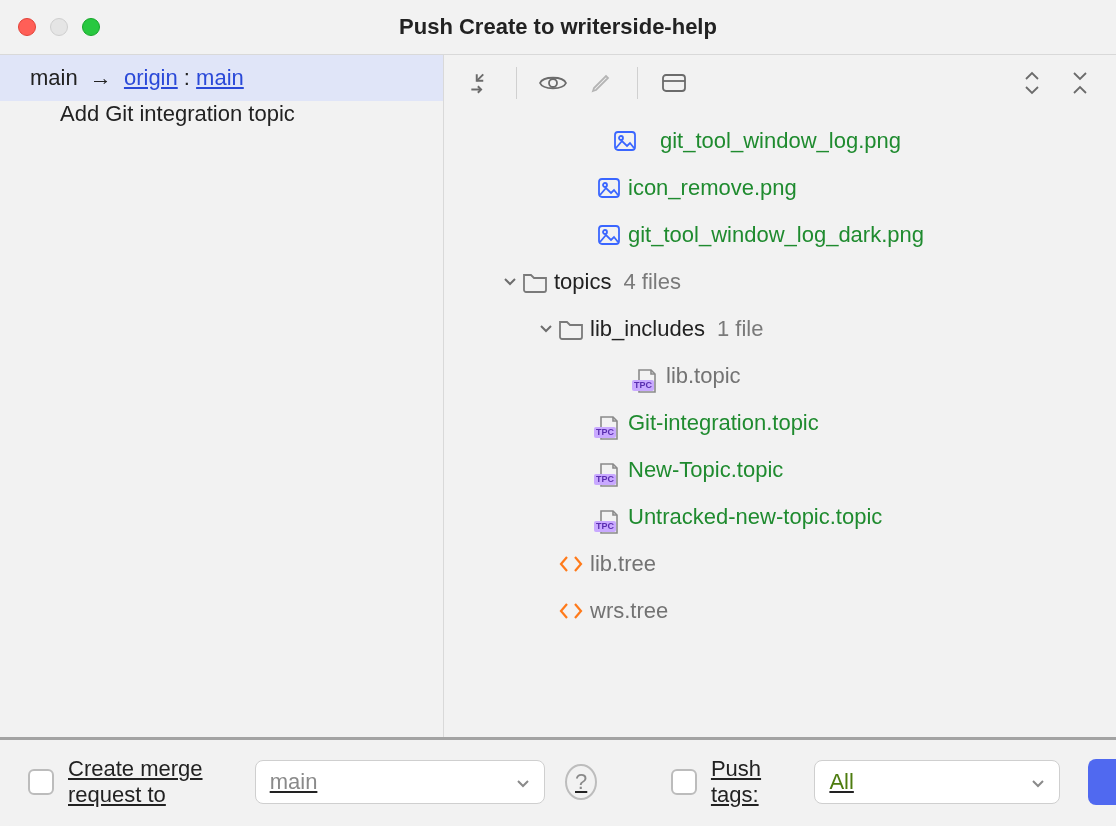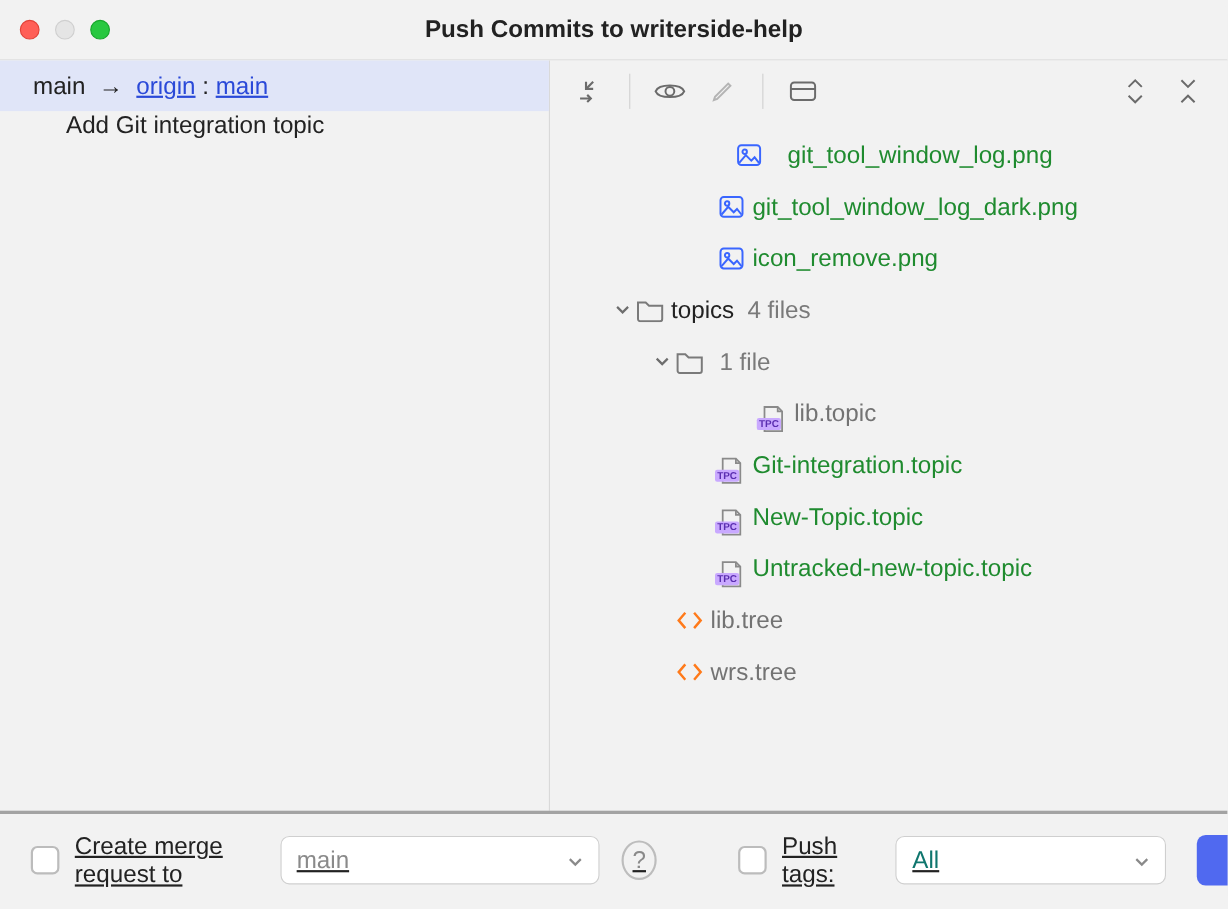--- a/index.html
+++ b/index.html
@@ -46,21 +46,21 @@
   }
 
   
   .main {
     flex: 1;
     display: flex;
     border-top: 1px solid #d9d9d9;
     min-height: 0;
   }
   .left-pane {
-    width: 500px;
+    width: 444px;
     background: #f2f2f2;
     border-right: 1px solid #d9d9d9;
     display: flex;
     flex-direction: column;
   }
   .right-pane {
     flex: 1;
     background: #f2f2f2;
     display: flex;
     flex-direction: column;
@@ -166,21 +166,21 @@
     background: #fff;
     display: flex;
     align-items: center;
     padding: 0 14px;
     color: #8a8a8a;
     gap: 10px;
     font-size: 22px;
   }
   .select-box .chev { margin-left: auto; color: #8a8a8a; }
   .mr-select { width: 390px; }
-  .tags-select { width: 280px; color: #0f766e; }
+  .tags-select { width: 280px; color: #4d7c0f; }
 
   .row2 {
     display: flex;
     align-items: center;
     gap: 14px;
   }
   .help-circle {
     width: 36px; height: 36px;
     border: 2px solid #bdbdbd;
     border-radius: 50%;
@@ -237,21 +237,21 @@
 <body>
 
 <div class="window">
 
   <div class="titlebar">
     <div class="traffic-lights">
       <div class="tl red"></div>
       <div class="tl yellow"></div>
       <div class="tl green"></div>
     </div>
-    <div class="title">Push Commits to writerside-help</div>
+    <div class="title">Push Create to writerside-help</div>
   </div>
 
   <div class="main">
 
     <div class="left-pane">
       <div class="branch-row">
         <span>main</span>
         <span class="arrow-sep">→</span>
         <a href="#">origin</a><span> : </span><a href="#">main</a>
       </div>
@@ -317,32 +317,32 @@
           </div>
           <div class="tree-row" style="padding-left: 130px;">
             <span class="chevron"></span>
             <span class="icon-slot">
               <svg width="24" height="24" viewBox="0 0 24 24" fill="none" stroke="#3a66ff" stroke-width="1.8">
                 <rect x="2" y="3" width="20" height="18" rx="3"></rect>
                 <circle cx="8" cy="9" r="2"></circle>
                 <path d="M3 19 l6 -7 l5 5 l3 -3 l4 5"></path>
               </svg>
             </span>
-            <span class="fname added">git_tool_window_log_dark.png</span>
+            <span class="fname added">icon_remove.png</span>
           </div>
           <div class="tree-row" style="padding-left: 130px;">
             <span class="chevron"></span>
             <span class="icon-slot">
               <svg width="24" height="24" viewBox="0 0 24 24" fill="none" stroke="#3a66ff" stroke-width="1.8">
                 <rect x="2" y="3" width="20" height="18" rx="3"></rect>
                 <circle cx="8" cy="9" r="2"></circle>
                 <path d="M3 19 l6 -7 l5 5 l3 -3 l4 5"></path>
               </svg>
             </span>
-            <span class="fname added">icon_remove.png</span>
+            <span class="fname added">git_tool_window_log_dark.png</span>
           </div>
           <div class="tree-row" style="padding-left: 56px;">
             <span class="chevron"><svg width="14" height="10" viewBox="0 0 14 10" fill="none" stroke="#6d6d6d" stroke-width="2">
                 <path d="M2 2 l5 5 l5 -5"></path>
               </svg></span>
             <span class="icon-slot">
               <svg width="26" height="22" viewBox="0 0 26 22" fill="none" stroke="#7a7a7a" stroke-width="1.8">
                 <path d="M2 4 h7 l3 3 h12 v12 a2 2 0 0 1 -2 2 h-18 a2 2 0 0 1 -2 -2 z"></path>
               </svg>
             </span>
@@ -351,20 +351,21 @@
           </div>
           <div class="tree-row" style="padding-left: 92px;">
             <span class="chevron"><svg width="14" height="10" viewBox="0 0 14 10" fill="none" stroke="#6d6d6d" stroke-width="2">
                 <path d="M2 2 l5 5 l5 -5"></path>
               </svg></span>
             <span class="icon-slot">
               <svg width="26" height="22" viewBox="0 0 26 22" fill="none" stroke="#7a7a7a" stroke-width="1.8">
                 <path d="M2 4 h7 l3 3 h12 v12 a2 2 0 0 1 -2 2 h-18 a2 2 0 0 1 -2 -2 z"></path>
               </svg>
             </span>
+            <span class="fname ">lib_includes</span>
             <span class="count">1 file</span>
           </div>
           <div class="tree-row" style="padding-left: 168px;">
             <span class="chevron"></span>
             <span class="icon-slot">
               <span style="position:relative;display:inline-block;width:26px;height:26px;">
           <svg width="22" height="26" viewBox="0 0 22 26" fill="none" stroke="#8a8a8a" stroke-width="1.6">
                   <path d="M3 2 h12 l4 4 v18 h-16 z"></path>
                   <path d="M15 2 v4 h4"></path>
                 </svg>

